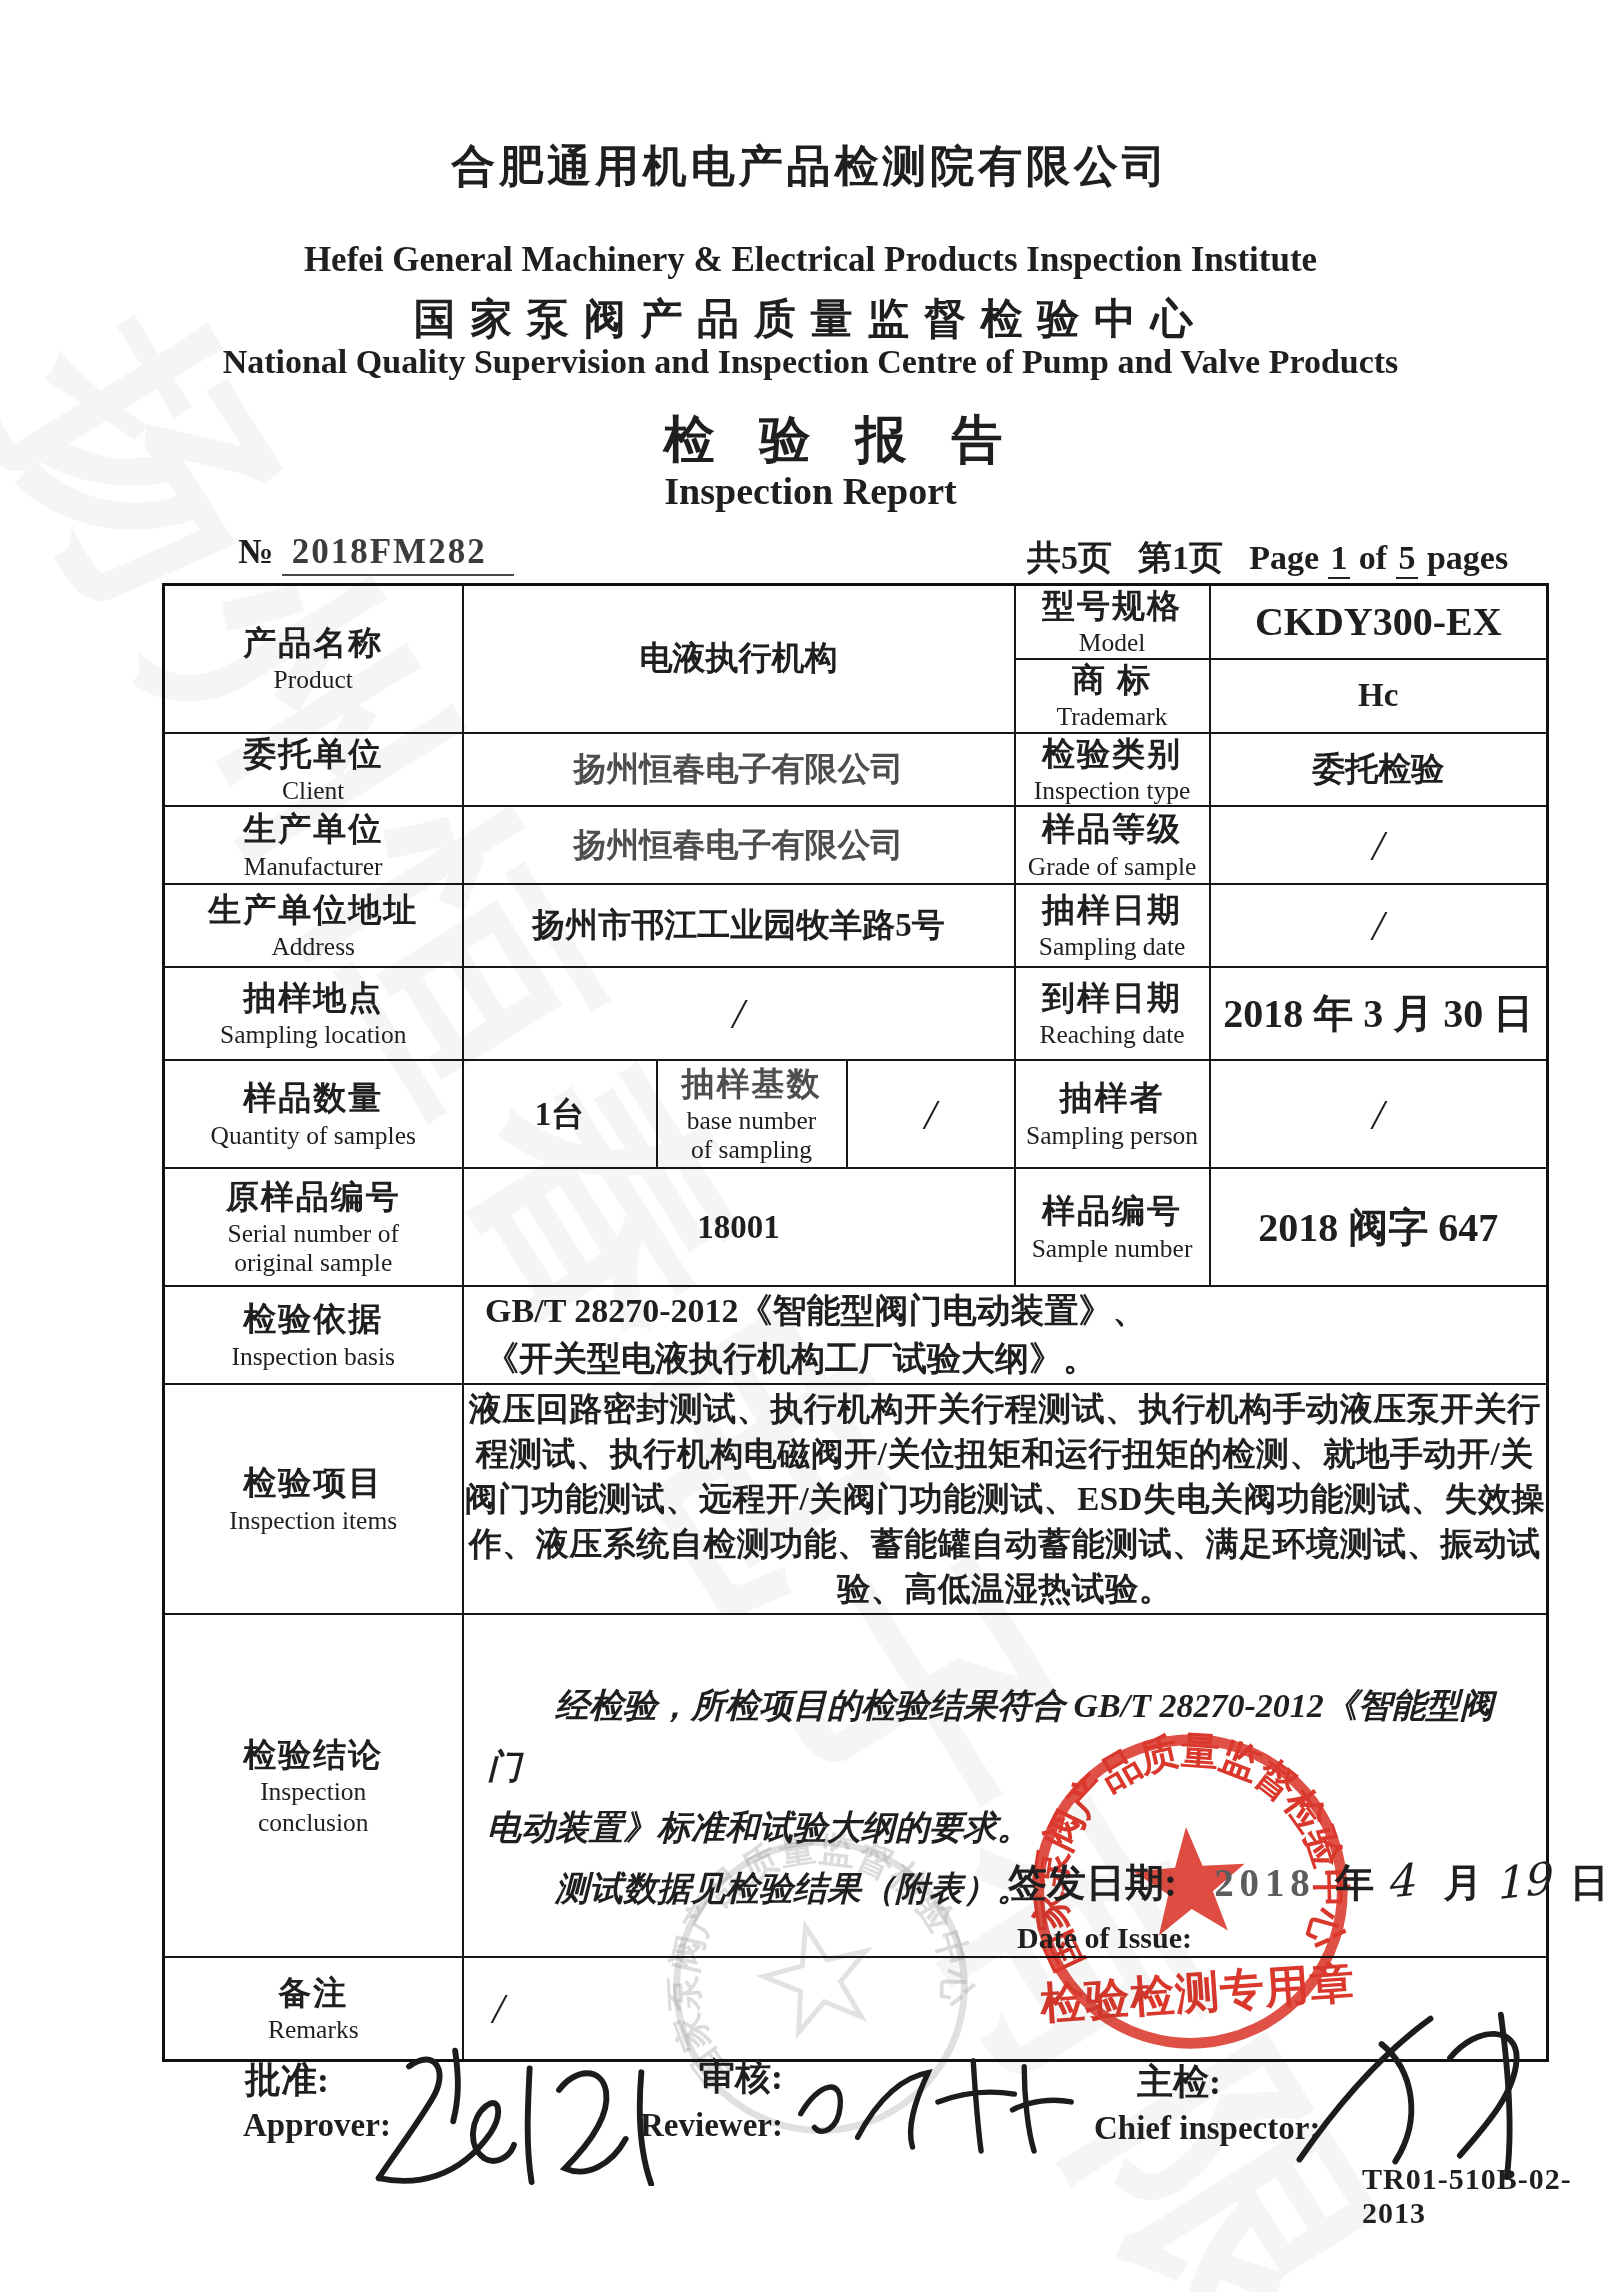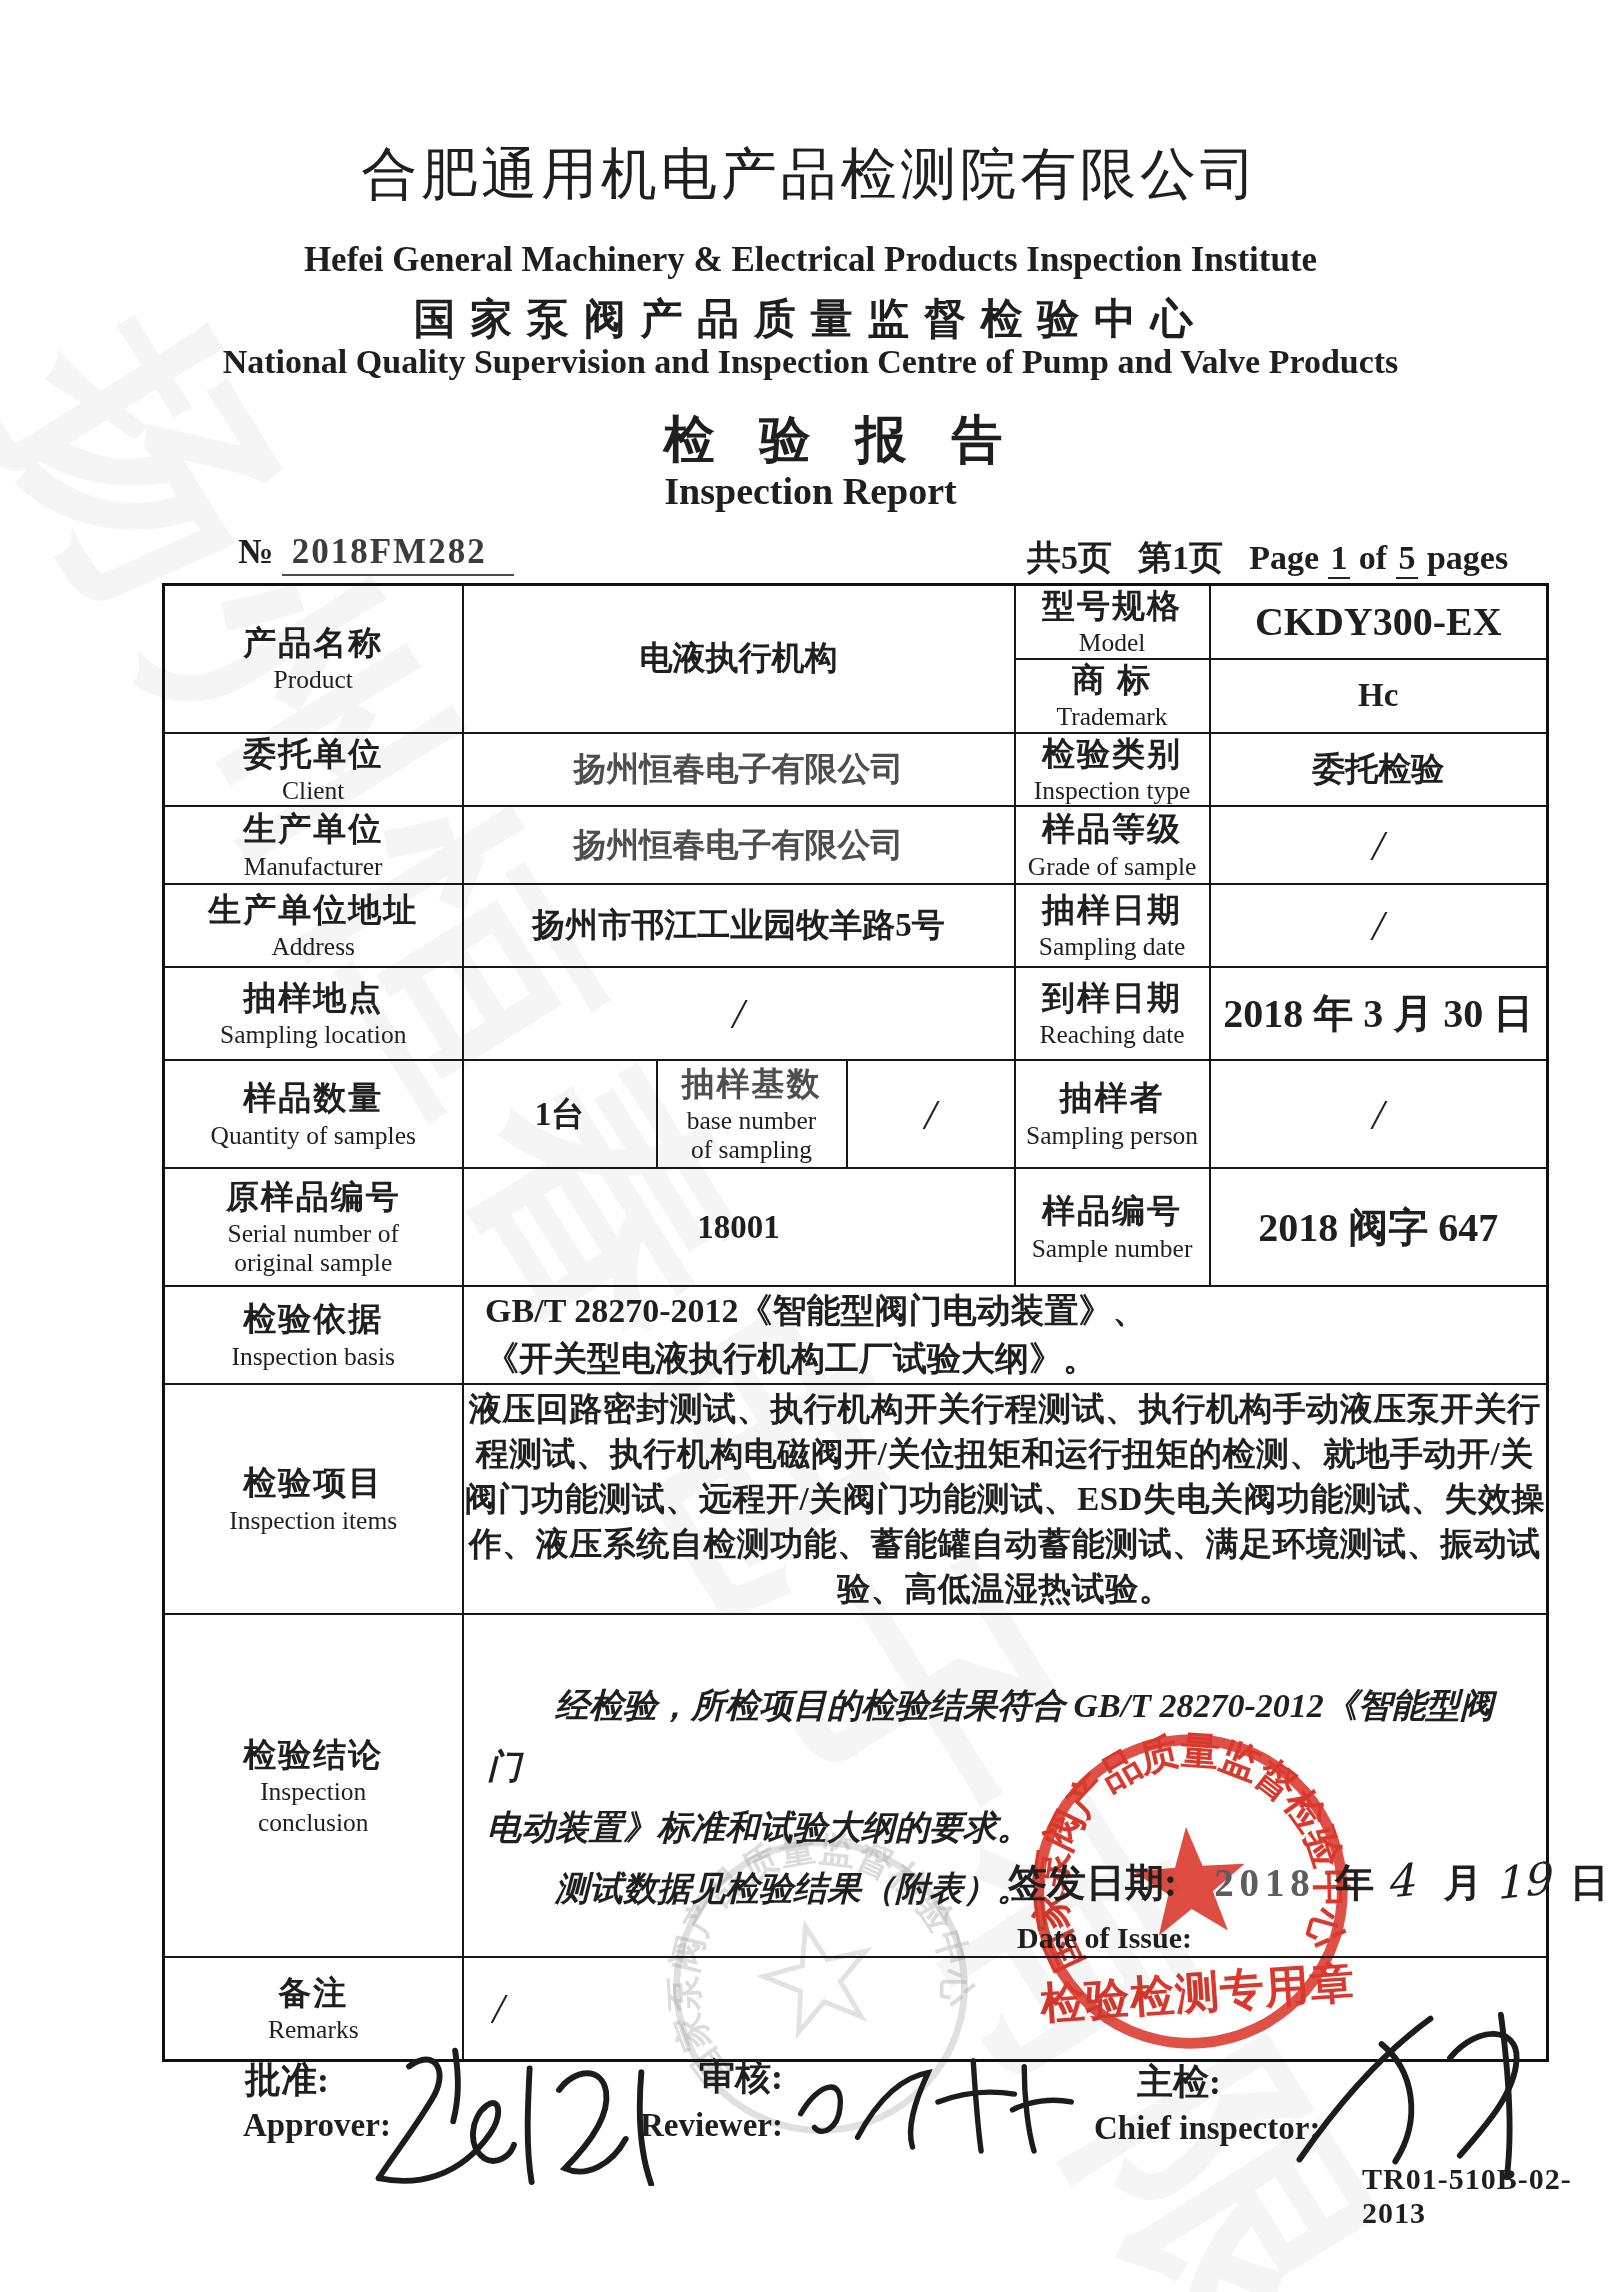--- a/index.html
+++ b/index.html
@@ -5,21 +5,21 @@
   html,body{margin:0;padding:0;background:#ffffff;}
   .page{
     position:relative;width:1621px;height:2293px;background:#fff;
     font-family:"Liberation Serif","DejaVu Serif",serif;color:#1f1f1f;
     overflow:hidden;
   }
   .abs{position:absolute;}
   .ctr{width:100%;text-align:center;white-space:nowrap;}
 
   
-  .org-cn{top:137px;font-size:56px;font-weight:400;letter-spacing:3.9px;}
+  .org-cn{top:137px;font-size:44px;font-weight:700;letter-spacing:3.9px;}
   .org-en{top:240px;font-size:35px;font-weight:600;}
   .center-cn{top:291px;font-size:42px;font-weight:600;letter-spacing:14.7px;}
   .center-en{top:343px;font-size:34px;font-weight:600;}
   .title-cn{top:406px;font-size:51px;font-weight:600;letter-spacing:45px;padding-left:45px;}
   .title-en{top:469px;font-size:38px;font-weight:600;}
 
   .report-no{left:238px;top:532px;font-size:35px;font-weight:600;}
   .report-no .num{border-bottom:2px solid #4a4a4a;padding:0 27.4px 2.9px 9.8px;color:#3c3c3c;letter-spacing:2px;}
   .pages-line{left:1027px;top:535px;font-size:34px;font-weight:600;white-space:nowrap;}
   .pages-line .u{border-bottom:2px solid #222;padding:0 2.9px 1px 2.9px;}

